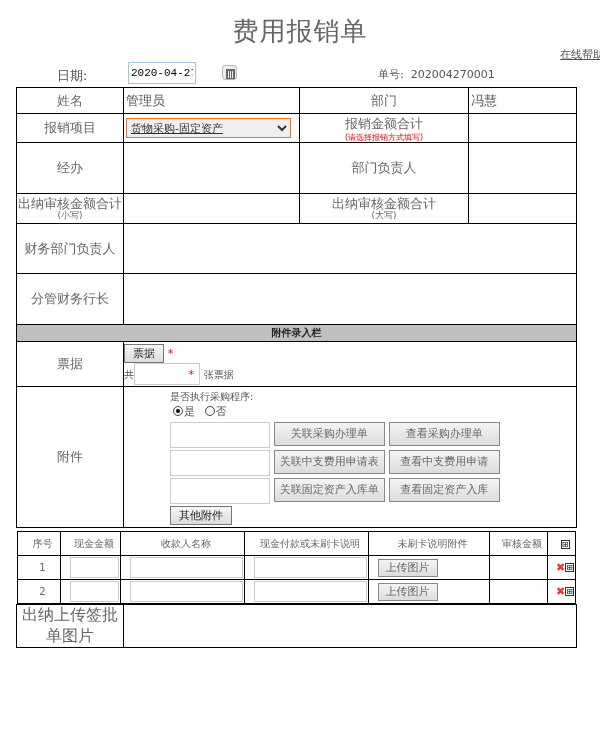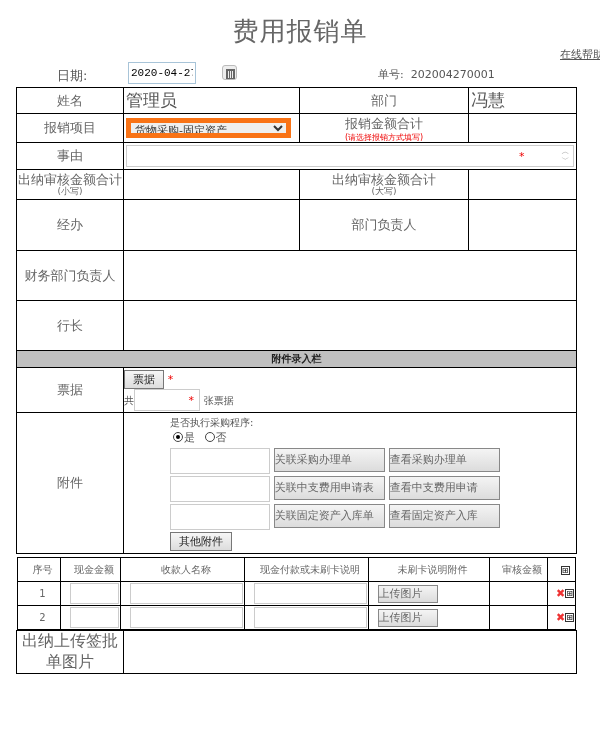--- a/index.html
+++ b/index.html
@@ -10,29 +10,29 @@
   .lbl-date { position: absolute; left: 57px; top: 67px; font-size: 13px; color: #555; }
   .date-input { position: absolute; left: 128px; top: 62px; width: 68px; height: 22px; border: 1px solid #a8c4d8; font-size: 11px; padding: 3px 2px; color: #000; font-family: Liberation Mono, monospace; }
   .cal { position: absolute; left: 222px; top: 65px; width: 15px; height: 15px; border: 1px solid #bbb; border-radius: 3px; background: #eee; }
   .cal::before { content: ""; position: absolute; left: 3px; top: 3px; width: 7px; height: 7px; border: 1px solid #666; border-top-width: 2px; background: repeating-linear-gradient(90deg,#666 0 1px,transparent 1px 2px); }
   .lbl-no { position: absolute; left: 378px; top: 67px; font-size: 11px; color: #555; white-space: nowrap; text-align: right; }
   table.main { position: absolute; left: 16px; top: 87px; width: 560px; border-collapse: collapse; table-layout: fixed; }
   table.main td { border: 1px solid #000; padding: 0; vertical-align: middle; }
   .lab { text-align: center; font-size: 13px; color: #666; }
   .sub { display: block; font-size: 9px; color: #666; line-height: 10px; }
   .subred { display: block; font-size: 8px; color: #e00; line-height: 9px; }
-  .val { font-size: 17px; color: #555; padding-left: 2px !important; }
-  select.sel { width: 165px; height: 20px; font-size: 11px; border: 5px solid #f97316; margin-left: 2px; color: #333; font-family: "DejaVu Sans", sans-serif; }
+  .val { font-size: 13px; color: #555; padding-left: 2px !important; }
+  select.sel { width: 165px; height: 20px; font-size: 11px; border: 1px solid #f97316; margin-left: 2px; color: #333; font-family: "DejaVu Sans", sans-serif; text-decoration: underline; }
   .reason { position: relative; margin: 1px 2px; height: 22px; border: 1px solid #ccc; background: #fff; }
   .star { color: #e00; font-size: 11px; }
   .reason .star { position: absolute; left: 392px; top: 4px; }
   .spin { position: absolute; right: 3px; top: 2px; width: 9px; height: 16px; color: #aaa; font-size: 8px; line-height: 8px; text-align: center; }
   .section { background: #c0c0c0; text-align: center; font-size: 10px; font-weight: bold; color: #222; height: 17px; }
   .btn { display: inline-block; border: 1px solid #777; background: linear-gradient(#f6f6f6,#ddd); font-size: 11px; color: #222; padding: 1px 8px; font-family: "DejaVu Sans", sans-serif; }
-  .btn2 { display: inline-block; border: 1px solid #888; background: linear-gradient(#f4f4f4,#dcdcdc); font-size: 11px; color: #666; height: 24px; line-height: 22px; vertical-align: top; }
+  .btn2 { display: inline-block; border: 1px solid #888; background: linear-gradient(#f4f4f4,#dcdcdc); font-size: 11px; color: #666; height: 24px; line-height: 22px; text-align: center; vertical-align: top; }
   .box { display: inline-block; width: 100px; height: 26px; border: 1px solid #ccc; vertical-align: top; }
   .cnt { display: inline-block; width: 66px; height: 22px; border: 1px solid #ccc; position: relative; vertical-align: middle; }
   .cnt .star { position: absolute; right: 5px; top: 4px; }
   .cb { display: inline-block; width: 10px; height: 10px; border: 1px solid #444; vertical-align: -1px; margin: 0 3px 0 5px; position: relative; background: #fff; }
   .cb.on::after { content: "✓"; position: absolute; left: 0; top: -3px; font-size: 10px; color: #000; }
   .rad { display: inline-block; width: 10px; height: 10px; border: 1px solid #444; border-radius: 50%; vertical-align: -1px; position: relative; margin: 0 1px 0 3px; }
   .rad.on::after { content: ""; position: absolute; left: 2px; top: 2px; width: 4px; height: 4px; border-radius: 50%; background: #000; }
   table.inner { width: 558px; border-collapse: collapse; table-layout: fixed; margin: 3px 0 0 0; }
   table.inner td { border: 1px solid #000; text-align: center; font-size: 10px; color: #666; height: 24px; padding-left: 8px; }
   .ibox { display: block; margin: 1px; height: 21px; border: 1px solid #ccc; }
@@ -67,53 +67,44 @@
     <td class="lab">报销项目</td>
     <td>
       <select class="sel"><option>货物采购-固定资产</option></select>
     </td>
     <td class="lab">
       <span>报销金额合计</span>
       <span class="subred">(请选择报销方式填写)</span>
     </td>
     <td></td>
   </tr>
-  <tr style="height:27px">
-    <td class="lab">事由</td>
-    <td colspan="3" style="border-right:1px solid #000">
-      <div class="reason">
-        <span class="star">*</span>
-        <span class="spin">︿<br>﹀</span>
-      </div>
-    </td>
+  <tr style="height:51px">
+    <td class="lab">经办</td>
+    <td></td>
+    <td class="lab">部门负责人</td>
+    <td></td>
   </tr>
   <tr style="height:30px">
     <td class="lab" style="line-height:13px">
       <span>出纳审核金额合计</span>
       <span class="sub">(小写)</span>
     </td>
     <td></td>
     <td class="lab" style="line-height:13px">
       <span>出纳审核金额合计</span>
       <span class="sub">(大写)</span>
     </td>
     <td></td>
   </tr>
-  <tr style="height:51px">
-    <td class="lab">经办</td>
-    <td></td>
-    <td class="lab">部门负责人</td>
-    <td></td>
-  </tr>
   <tr style="height:50px">
     <td class="lab">财务部门负责人</td>
     <td colspan="3"></td>
   </tr>
-  <tr style="height:50px">
-    <td class="lab">行长</td>
+  <tr style="height:51px">
+    <td class="lab">分管财务行长</td>
     <td colspan="3"></td>
   </tr>
   <tr>
     <td colspan="4" class="section">附件录入栏</td>
   </tr>
   <tr style="height:45px">
     <td class="lab">票据</td>
     <td colspan="3" style="padding:1px 0">
       <span class="btn">票据</span>
       <span class="star">*</span><br>

